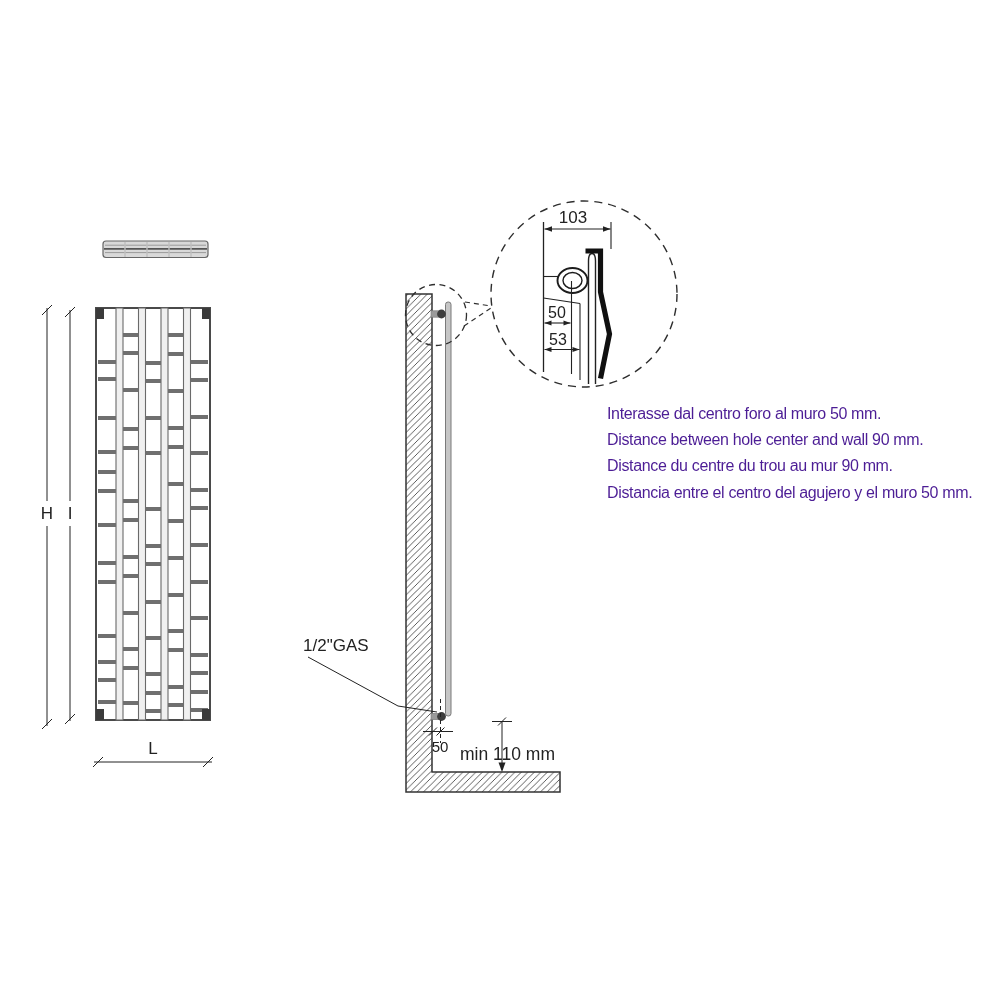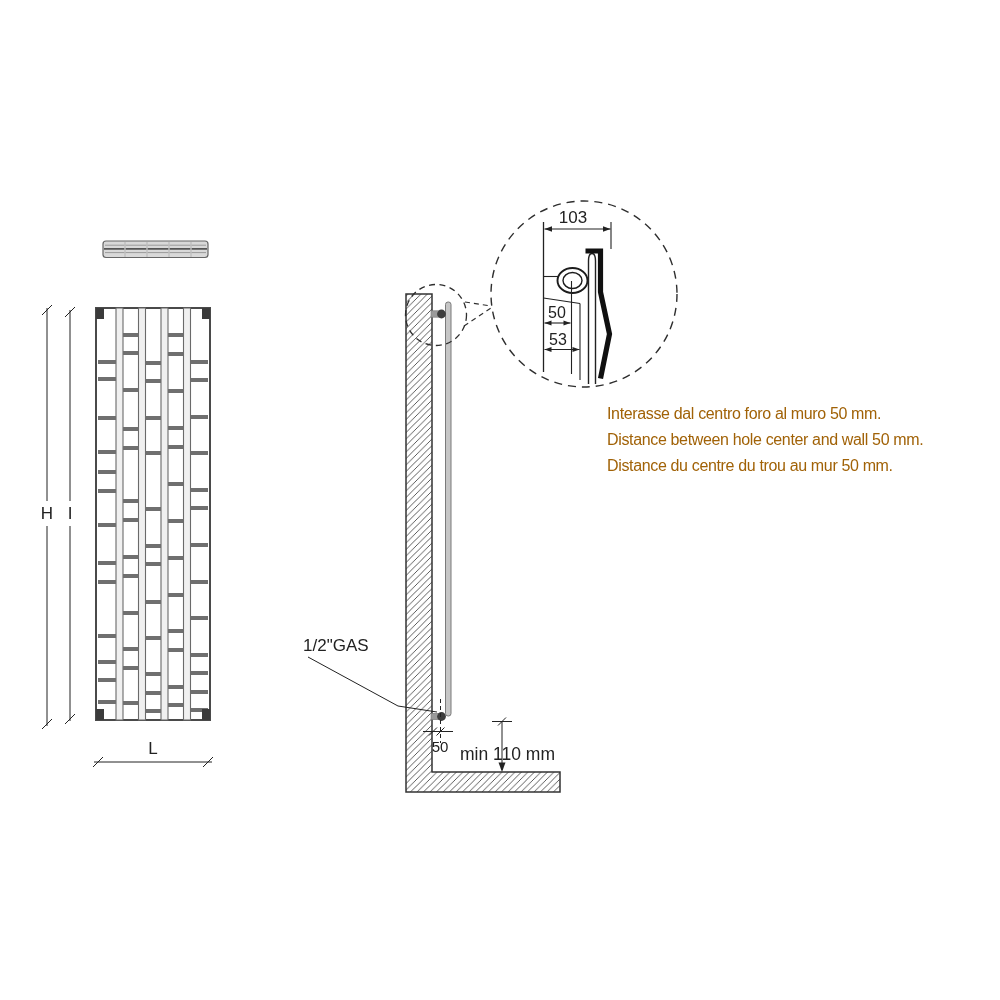--- a/index.html
+++ b/index.html
@@ -1,19 +1,19 @@
 <!DOCTYPE html>
 <html><head>
 <meta charset="utf-8">
 <style>
   html,body{margin:0;padding:0;background:#ffffff;}
   #canvas{position:relative;width:1000px;height:1000px;background:#ffffff;overflow:hidden;
           font-family:"Liberation Sans",sans-serif;}
   #drawing{position:absolute;left:0;top:0;}
-  #notes-block{position:absolute;left:607px;top:401px;color:#a16207;}
+  #notes-block{position:absolute;left:607px;top:401px;color:#4c1d95;}
   #notes-block .note-line{font-size:16px;line-height:26.2px;letter-spacing:-0.35px;white-space:nowrap;}
   #notes-block .note-line.ru{font-size:15.5px;}
   text{font-family:"Liberation Sans",sans-serif;fill:#222;}
   .dimtext{font-size:16px;}
   .dimtext-lg{font-size:17px;}
 </style>
 </head>
 <body>
 
 <div id="canvas">
@@ -211,17 +211,18 @@
     </g>
     <polygon points="502,772 498.5,762.5 505.5,762.5" fill="#222"></polygon>
     <text x="460" y="760" style="font-size:17.5px">min 110 mm</text>
 
     <polyline points="308,657 398,706 437,712" fill="none" stroke="#222" stroke-width="1"></polyline>
     <text x="303" y="651" style="font-size:17px">1/2"GAS</text>
   </svg>
 
   <div id="notes-block">
     <div class="note-line">Interasse dal centro foro al muro 50 mm.</div>
-    <div class="note-line">Distance between hole center and wall 50 mm.</div>
-    <div class="note-line">Distance du centre du trou au mur 50 mm.</div>
+    <div class="note-line">Distance between hole center and wall 90 mm.</div>
+    <div class="note-line">Distance du centre du trou au mur 90 mm.</div>
+    <div class="note-line">Distancia entre el centro del agujero y el muro 50 mm.</div>
   </div>
 
 </div>
 
 </body></html>

